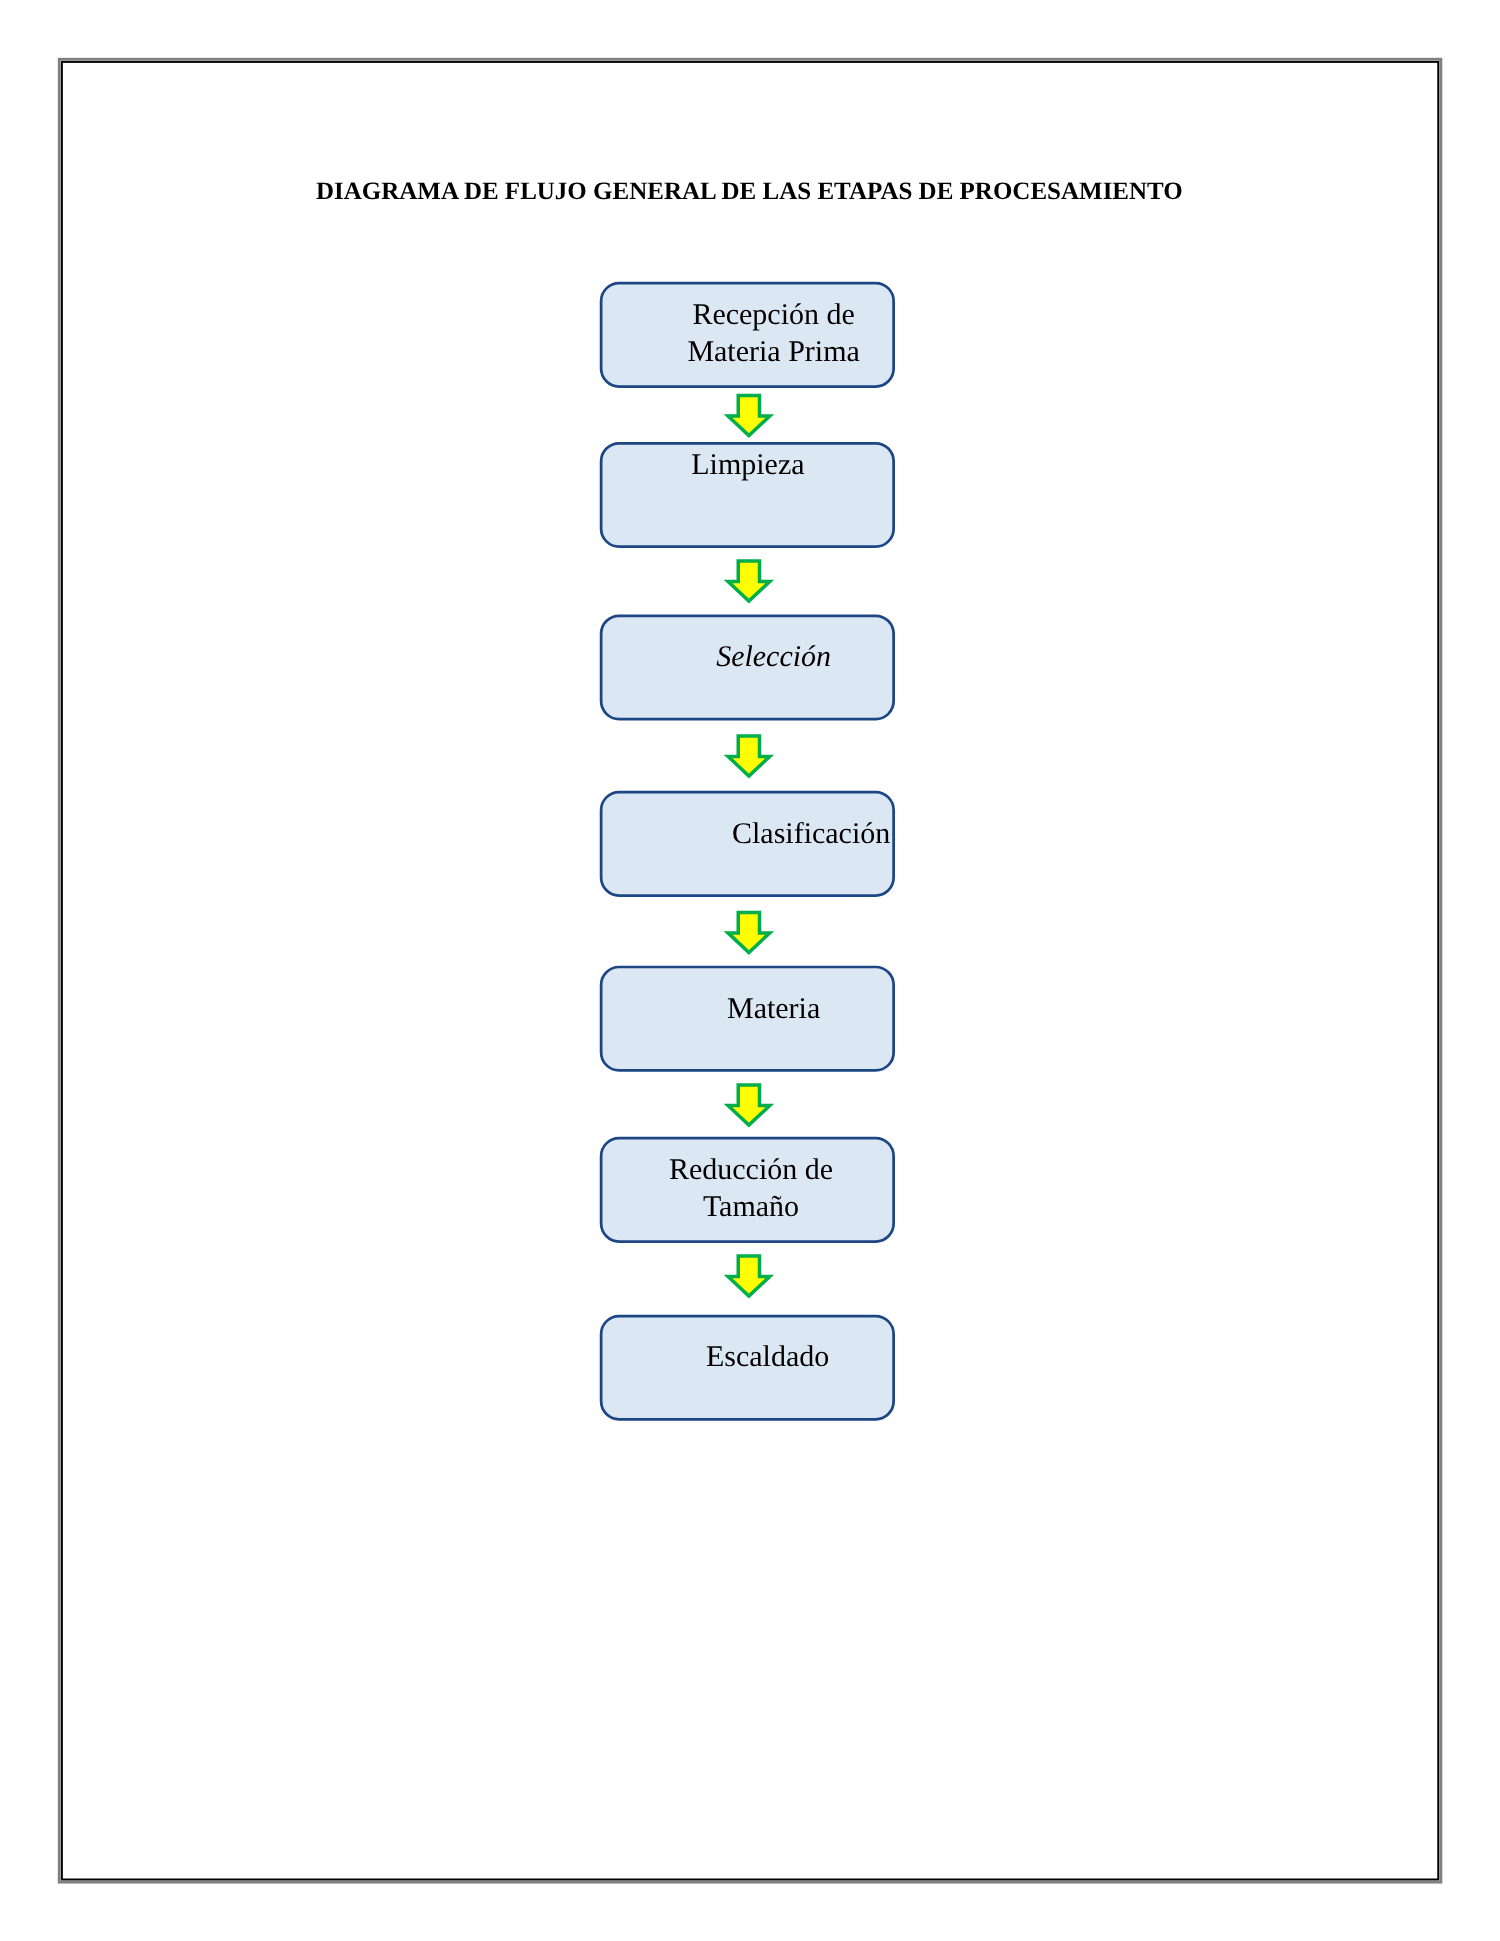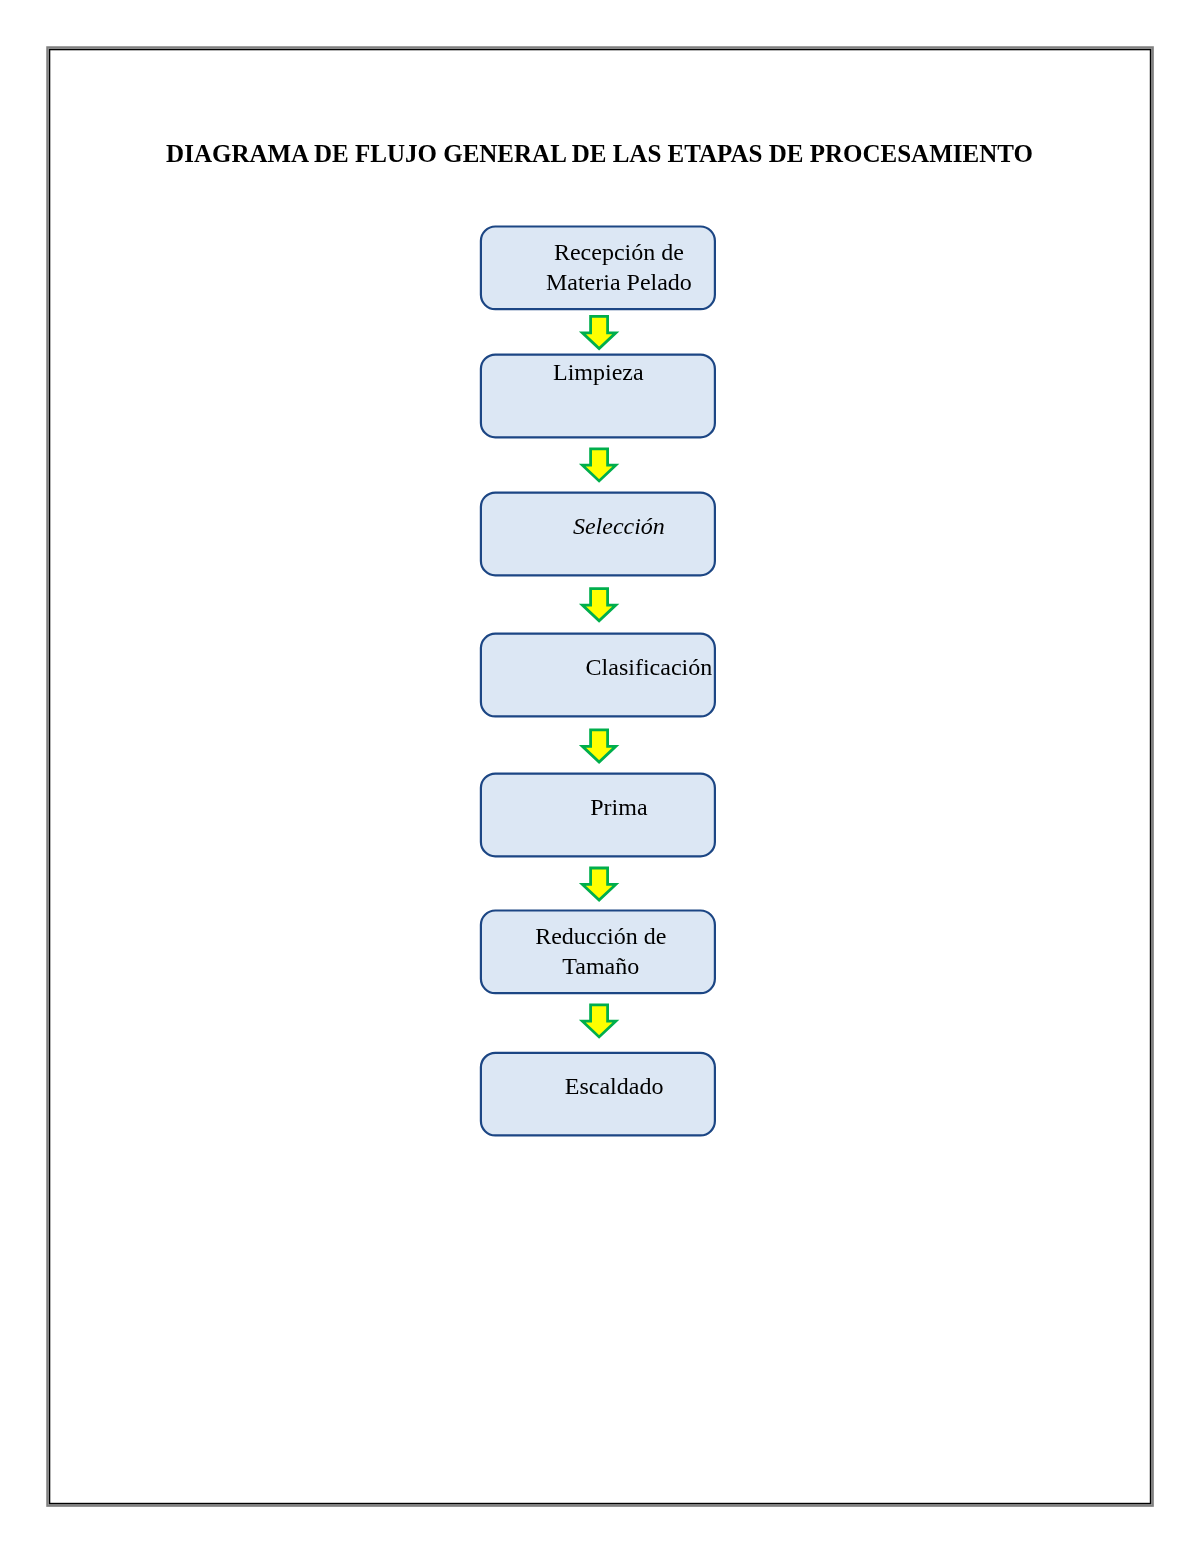--- a/index.html
+++ b/index.html
@@ -27,21 +27,21 @@
   }
 
   
   .doc-title {
     position: absolute;
     left: 99.5px;
     top: 138.6px;
     width: 1000px;
     text-align: center;
     font-weight: bold;
-    font-size: 25px;
+    font-size: 20px;
     line-height: 29.6px;
     color: #000000;
     transform: translateZ(0);
   }
 
   
   .node-label {
     position: absolute;
     text-align: center;
     font-size: 24px;
@@ -84,33 +84,33 @@
     </g>
   </svg>
 
 <div class="doc-title">
   <div>DIAGRAMA DE FLUJO GENERAL DE LAS ETAPAS DE PROCESAMIENTO</div>
 </div>
 
 <div id="labels">
     <div class="node-label" style="left: 479.8px; top: 238.3px; width: 236.2px;">
       <div>Recepción de</div>
-      <div>Materia Pelado</div>
+      <div>Materia Prima</div>
     </div>
     <div class="node-label" style="left: 479.8px; top: 358px; width: 195px;">
       <div>Limpieza</div>
     </div>
     <div class="node-label" style="left: 479.8px; top: 511.7px; width: 236.2px; font-style: italic;">
       <div>Selección</div>
     </div>
     <div class="node-label" style="left: 479.8px; top: 652.8px; width: 236.2px; padding-left: 30px;">
       <div>Clasificación</div>
     </div>
     <div class="node-label" style="left: 479.8px; top: 792.7px; width: 236.2px;">
-      <div>Prima</div>
+      <div>Materia</div>
     </div>
     <div class="node-label" style="left: 479.8px; top: 922.3px; width: 200px;">
       <div>Reducción de</div>
       <div>Tamaño</div>
     </div>
     <div class="node-label" style="left: 475px; top: 1072px; width: 236.2px;">
       <div>Escaldado</div>
     </div>
   </div>
 

